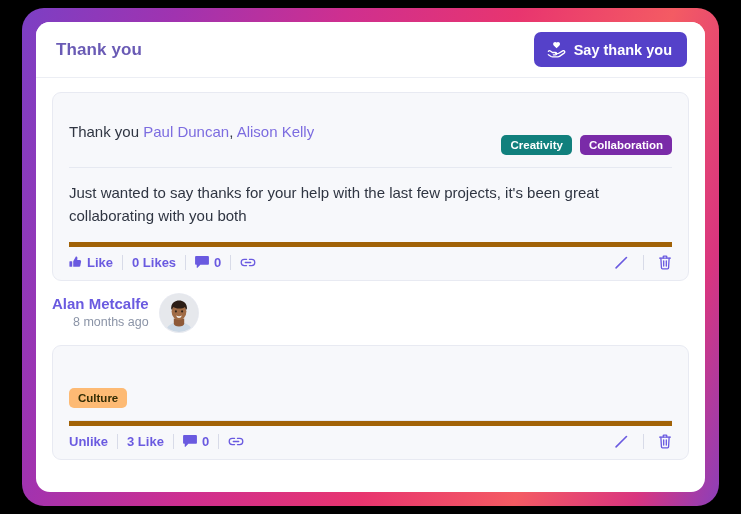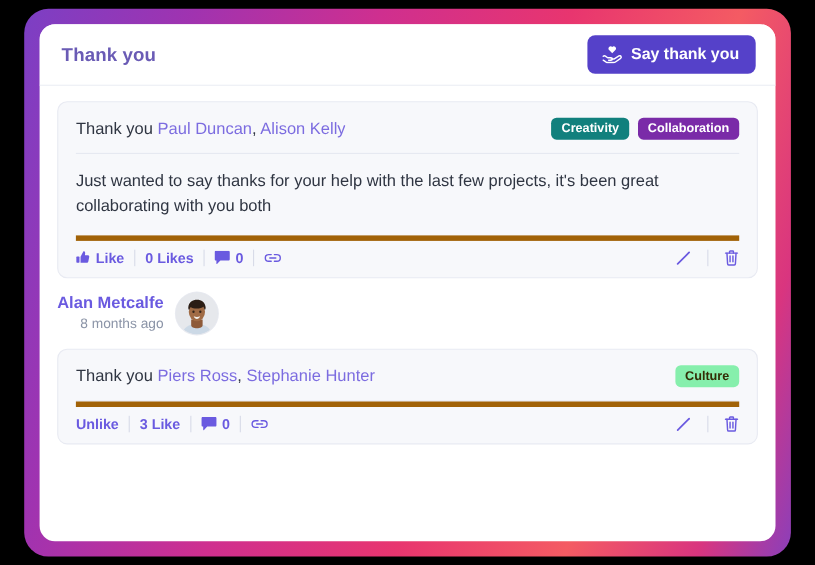--- a/index.html
+++ b/index.html
@@ -116,20 +116,21 @@
   .tag-row { display: flex; gap: 8px; flex-shrink: 0; }
   .tag {
     display: inline-block;
     border-radius: 5px;
     padding: 4px 9px;
     font-size: 11.5px;
     font-weight: 600;
     color: #ffffff;
     white-space: nowrap;
     cursor: pointer;
+    margin-top: 28px;
   }
 
   .post-body {
     font-size: 15px;
     line-height: 1.55;
     color: #2f3542;
     padding: 13px 0 14px 0;
   }
 
   .post-actions {
@@ -313,27 +314,22 @@
               <ellipse cx="15.9" cy="17.4" rx="1.05" ry="1.15" fill="#32241a"></ellipse>
               <ellipse cx="22.1" cy="17.4" rx="1.05" ry="1.15" fill="#32241a"></ellipse>
               <path d="M16.1 21.6c1.8.9 4 .9 5.8 0-.6 1.7-1.7 2.5-2.9 2.5s-2.3-.8-2.9-2.5z" fill="#f3f0ec"></path>
             </g>
           </svg>
         </div>
       </div>
 
       <div class="post-card">
         <div class="post-head">
-          <div class="post-title">
-            <span>Thank you</span>
-            <span class="mention">Piers Ross</span><span class="comma">,</span>
-            <span class="mention">Stephanie Hunter</span>
-          </div>
           <div class="tag-row">
-            <span class="tag" style="background:#86efac;color:#332d05">Culture</span>
+            <span class="tag" style="background:#fdba74;color:#332d05">Culture</span>
           </div>
         </div>
 
 
         <div class="post-actions">
           <div class="actions-left">
             <span class="act">Unlike</span>
             <span class="sep"></span>
             <span class="act">3 Like</span>
             <span class="sep"></span>

